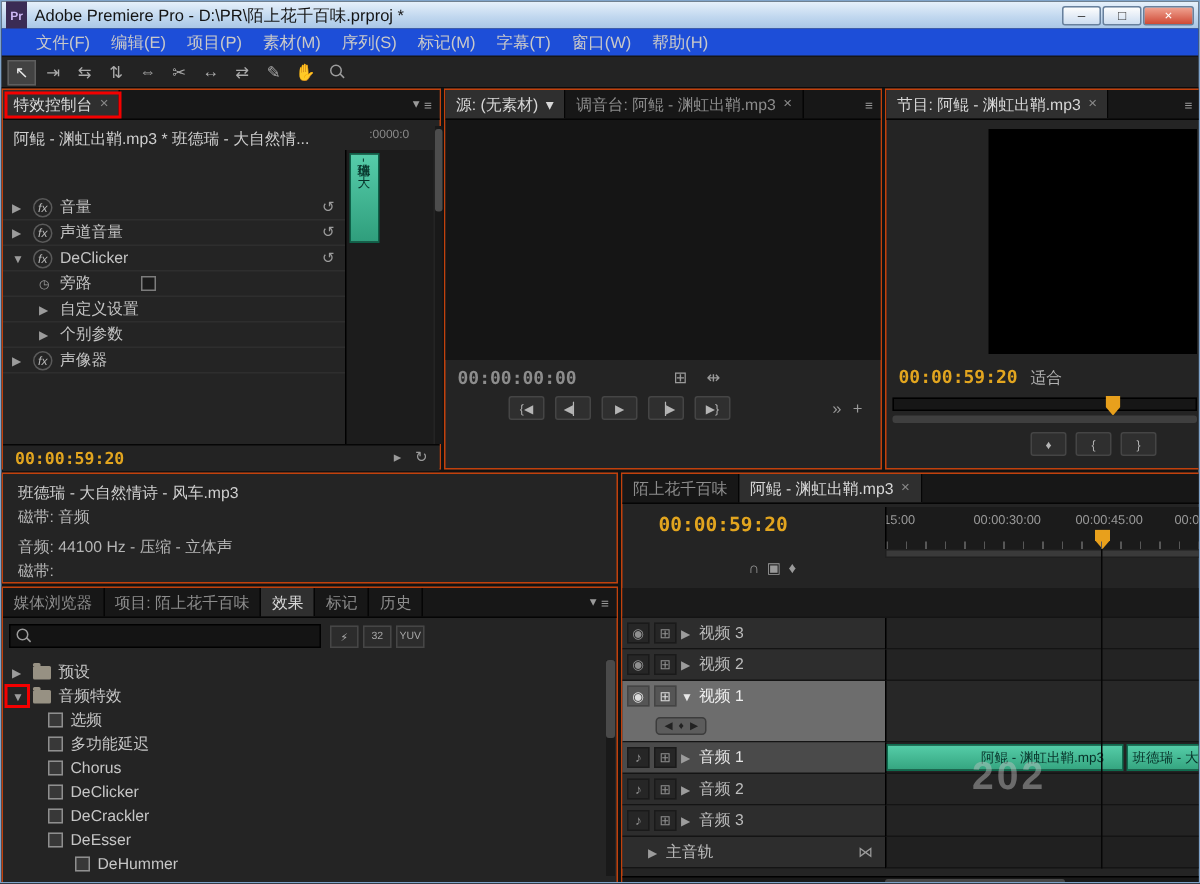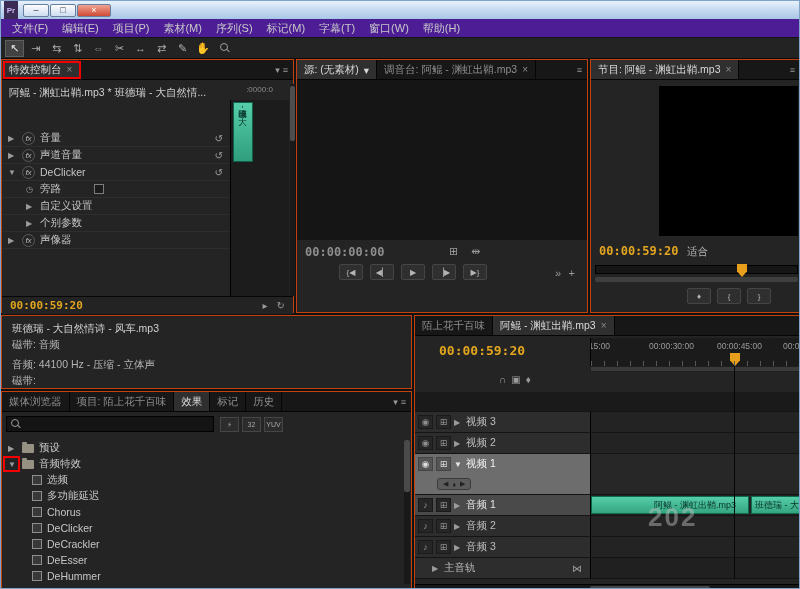--- a/index.html
+++ b/index.html
@@ -6,21 +6,21 @@
   html,body{width:800px;height:589px;background:#222;font-family:"Liberation Sans","DejaVu Sans",sans-serif}
   .win{position:relative;width:800px;height:589px;background:#121212;overflow:hidden;border:1px solid #7fa3c9}
   
   .titlebar{position:absolute;left:0;top:0;width:100%;height:18px;background:linear-gradient(#e7f1fb,#c2d8ef 55%,#a9c7e6);display:flex;align-items:center;padding:0 3px;font-size:11px;color:#141414}
   .app-badge{width:14px;height:28px;background:#3b2c55;color:#cab6f2;font-size:8px;font-weight:bold;display:flex;align-items:center;justify-content:center;margin-right:5px;border-radius:2px}
   .title-text{flex:1;white-space:nowrap;overflow:hidden}
   .win-btns{display:flex;gap:1px}
   .wbtn{width:26px;height:13px;font-size:9px;line-height:11px;text-align:center;border:1px solid #68809c;border-radius:2px;background:linear-gradient(#fdfdfd,#cdddf0);color:#333}
   .wbtn.close{background:linear-gradient(#f2a globalization391,#d25c48);background:linear-gradient(#f0a391,#cf4a36);color:#fff;width:34px}
   
-  .menubar{position:absolute;top:18px;left:0;width:100%;height:19px;background:#4c1d95;border-bottom:1px solid #151515;display:flex;align-items:center;padding-left:4px}
+  .menubar{position:absolute;top:18px;left:0;width:100%;height:19px;background:#1d4ed8;border-bottom:1px solid #151515;display:flex;align-items:center;padding-left:16px}
   .menu-item{color:#c9c9c9;font-size:11px;padding:2px 7px}
   .toolsbar{position:absolute;top:37px;left:0;width:100%;height:21px;background:#232323;border-bottom:1px solid #0b0b0b;display:flex;align-items:center;padding-left:4px;gap:2px}
   .tool{width:19px;height:17px;display:flex;align-items:center;justify-content:center;color:#ababab;font-size:11px;border:1px solid transparent}
   .tool.active{background:#424242;border-color:#5e5e5e;color:#e8e8e8}
   
   .panel{position:absolute;background:#242424;border:1px solid #c2410c}
   .ptabbar{position:absolute;top:0;left:0;right:0;height:20px;background:#171717;border-bottom:1px solid #050505;display:flex;align-items:stretch;overflow:hidden}
   .ptab{display:flex;align-items:center;gap:5px;padding:0 7px;font-size:10.5px;color:#8d8d8d;border-right:1px solid #050505;white-space:nowrap;overflow:hidden}
   .ptab.active{background:#2f2f2f;color:#d8d8d8}
   .tabx{color:#8a8a8a;font-size:10px}
@@ -77,20 +77,21 @@
   .fx-scroll .thumb{position:absolute;top:0;left:0;width:6px;height:52px;background:#4a4a4a;border-radius:2px}
   .info-line{position:absolute;left:10px;font-size:10.5px;color:#b5b5b5;white-space:nowrap}
 </style>
 </head>
 <body>
 
 <div class="win">
 
   <div class="titlebar">
     <div class="app-badge">Pr</div>
+    <div class="title-text">Adobe Premiere Pro - D:\PR\陌上花千百味.prproj *</div>
     <div class="win-btns">
       <div class="wbtn">–</div>
       <div class="wbtn">□</div>
       <div class="wbtn close">×</div>
     </div>
   </div>
 
   <div class="menubar">
     <span class="menu-item">文件(F)</span>
     <span class="menu-item">编辑(E)</span>
@@ -315,21 +316,21 @@
       <span>DeClicker</span>
     </div>
     <div class="trow" style="top:160px;padding-left:30px">
       <span class="plug"></span>
       <span>DeEsser</span>
     </div>
     <div class="trow" style="top:144px;padding-left:30px">
       <span class="plug"></span>
       <span>DeCrackler</span>
     </div>
-    <div class="trow" style="top:176px;padding-left:30px">
+    <div class="trow" style="top:176px;padding-left:48px">
       <span class="plug"></span>
       <span>DeHummer</span>
     </div>
     <div class="fx-scroll">
         <div class="thumb"></div>
       </div>
   </div>
 
   <div class="panel" style="left:413px;top:314px;width:387px;height:275px">
     <div class="ptabbar">

